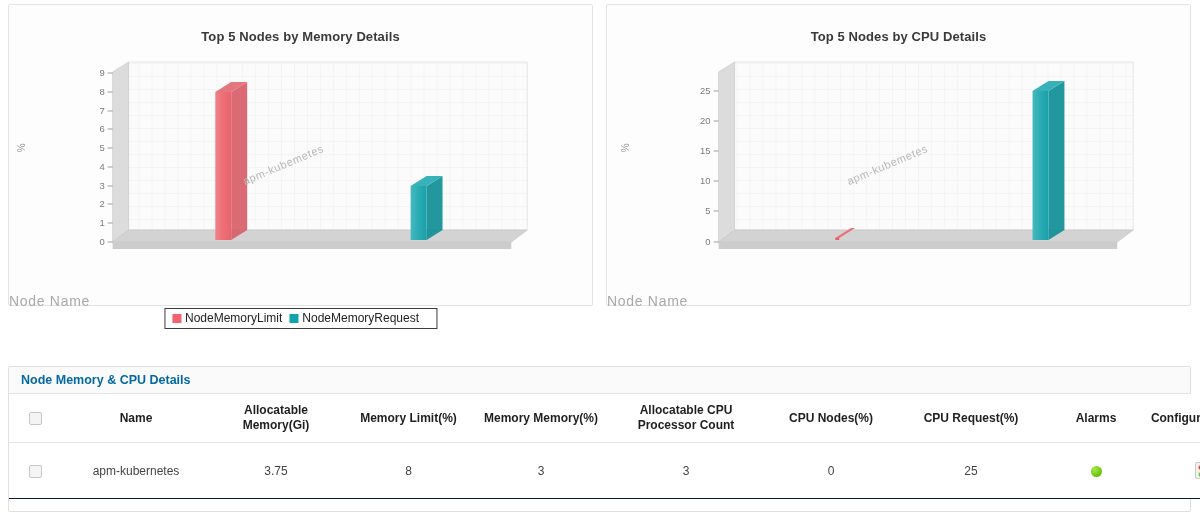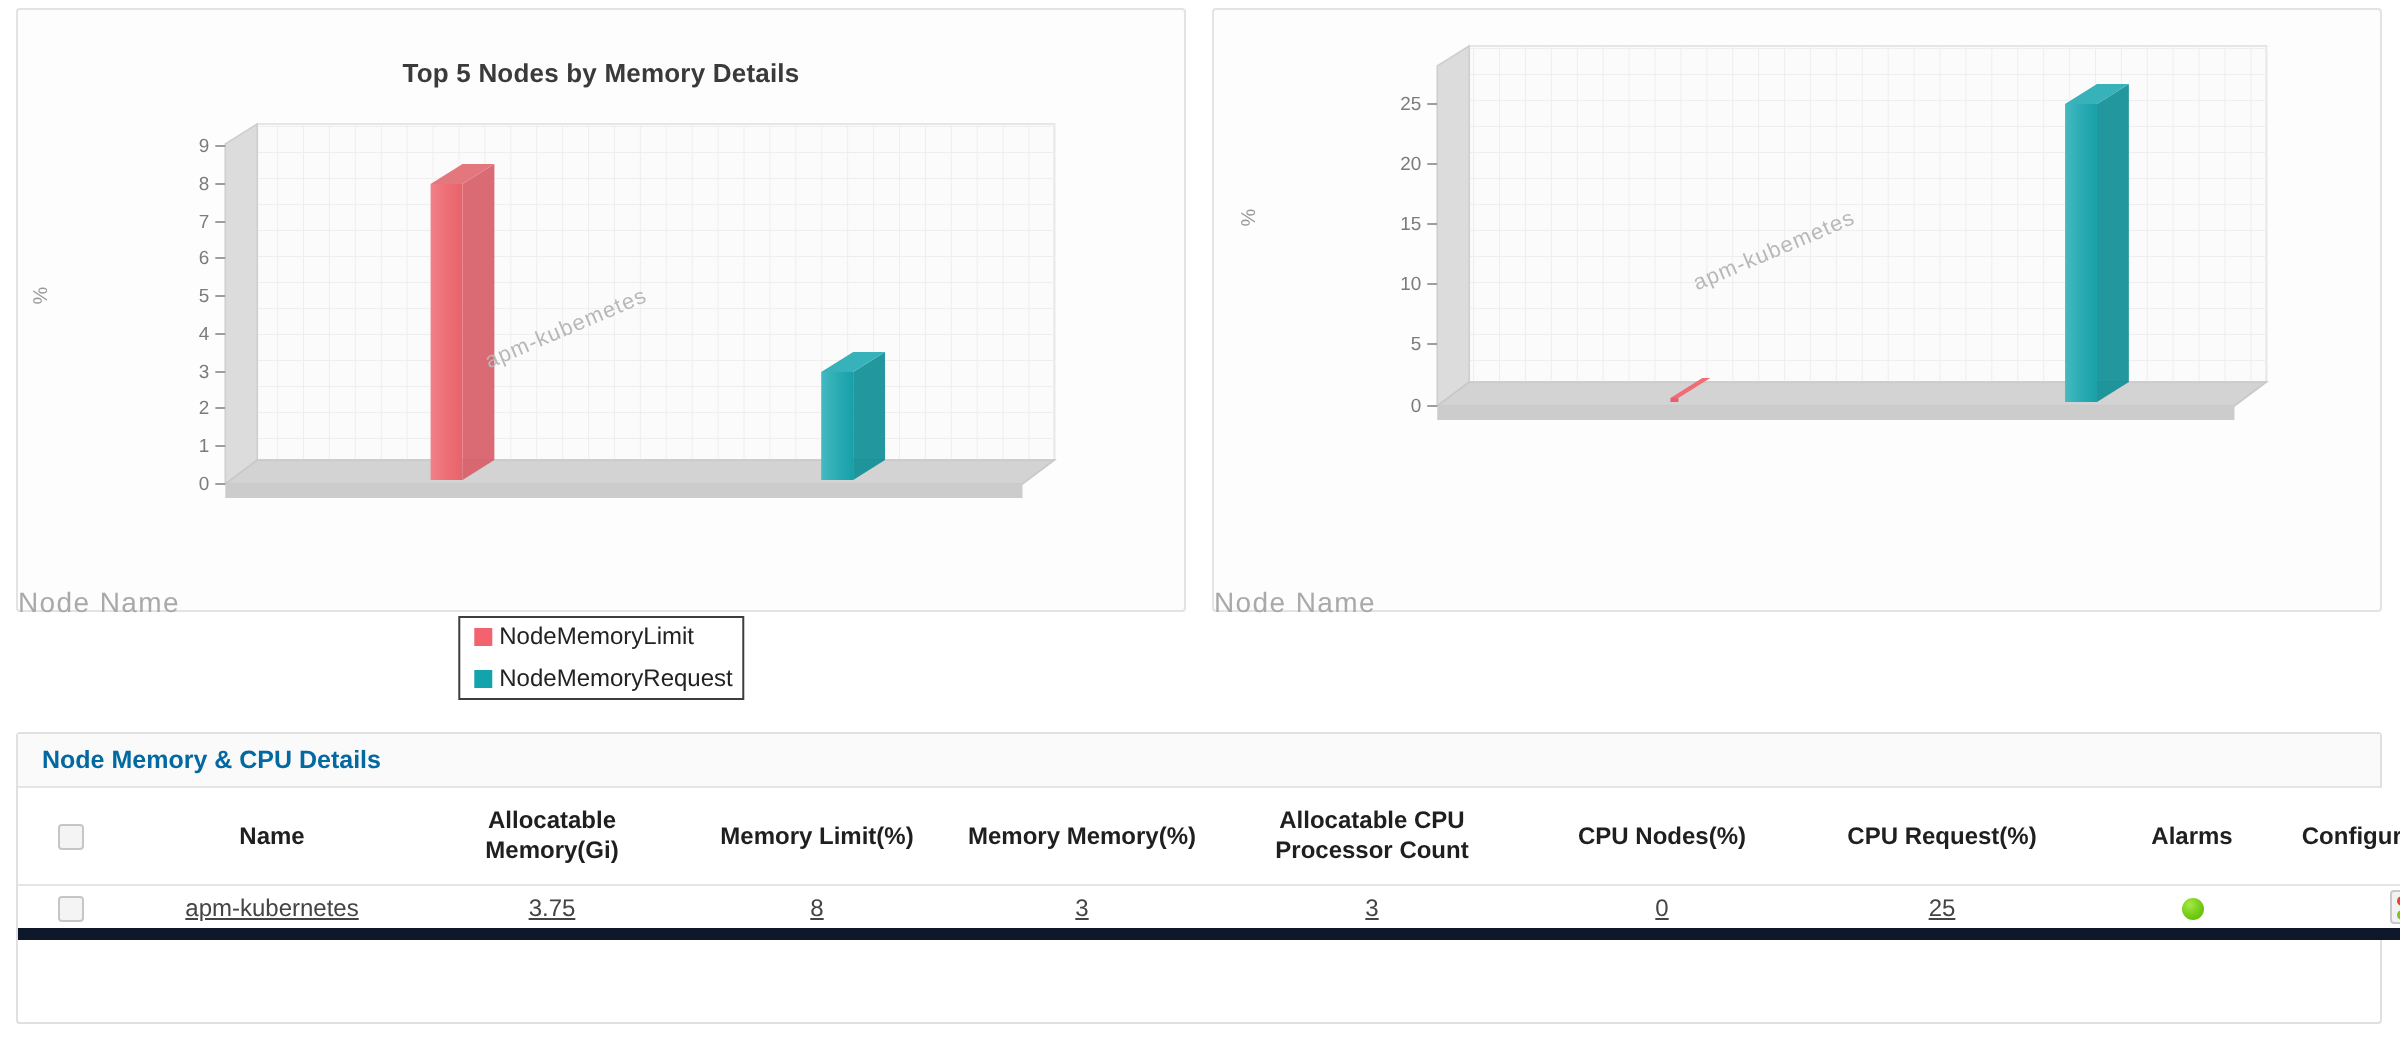--- a/index.html
+++ b/index.html
@@ -64,26 +64,25 @@
     color: #a9a9a9;
     letter-spacing: .7px;
   }
 
   .legend-box {
     position: absolute;
     left: 50%;
     transform: translateX(-50%);
     border: 1px solid #3d3d3d;
     background: #ffffff;
-    padding: 2px 5px 3px 7px;
+    padding: 2px 17px 3px 7px;
     display: flex;
-    align-items: flex-start;
+    align-items: flex-end;
     gap: 7px;
     white-space: nowrap;
-    flex-direction: column;
   }
   .legend-item { display: flex; align-items: center; gap: 4px; }
   .legend-swatch { width: 9px; height: 9px; display: inline-block; }
   .legend-text { font-size: 12px; color: #222222; }
 
   
   .table-panel {
     position: absolute;
     left: 8px; top: 366px;
     width: 1183px; height: 146px;
@@ -113,26 +112,25 @@
     padding: 9px 4px;
     text-align: center;
     vertical-align: middle;
     line-height: 1.25;
     border-bottom: 1px solid #e5e5e5;
     background: #ffffff;
   }
   table.details td {
     font-size: 12px;
     color: #444444;
-    padding: 2px 4px;
+    padding: 19px 4px;
     text-align: center;
     vertical-align: middle;
-    border-bottom: 6px solid #0f172a;
-    background: #ffffff;
-    text-decoration: underline;
+    border-bottom: 1px solid #0f172a;
+    background: #ffffff;
   }
   th.col-check, td.col-check { width: 52px; }
   th.col-name,  td.col-name  { width: 150px; text-align: left; padding-left: 14px; }
   th.col-am, td.col-am { width: 130px; }
   th.col-ml, td.col-ml { width: 135px; }
   th.col-mr, td.col-mr { width: 130px; }
   th.col-ac, td.col-ac { width: 160px; }
   th.col-cl, td.col-cl { width: 130px; }
   th.col-cr, td.col-cr { width: 150px; }
   th.col-hl, td.col-hl { width: 100px; }
@@ -298,20 +296,21 @@
           <span class="legend-text">NodeMemoryLimit</span>
         </span>
         <span class="legend-item">
           <span class="legend-swatch" style="background:#13a3ad"></span>
           <span class="legend-text">NodeMemoryRequest</span>
         </span>
       </div>
     </div>
 
     <div class="chart-panel right">
+      <div class="chart-title">Top 5 Nodes by CPU Details</div>
 
       <div class="plot-wrap">
         <div class="axis-y-title" style="left:-2px; top:92px; width:40px; text-align:center;">%</div>
 
         <svg class="plot-svg" viewBox="0 0 585 215" preserveAspectRatio="none">
           <defs>
             <linearGradient id="cBarFrontT" x1="0" y1="0" x2="1" y2="0">
               <stop offset="0%" stop-color="#45b9c0"></stop>
               <stop offset="45%" stop-color="#2eadb5"></stop>
               <stop offset="100%" stop-color="#17a0a9"></stop>

